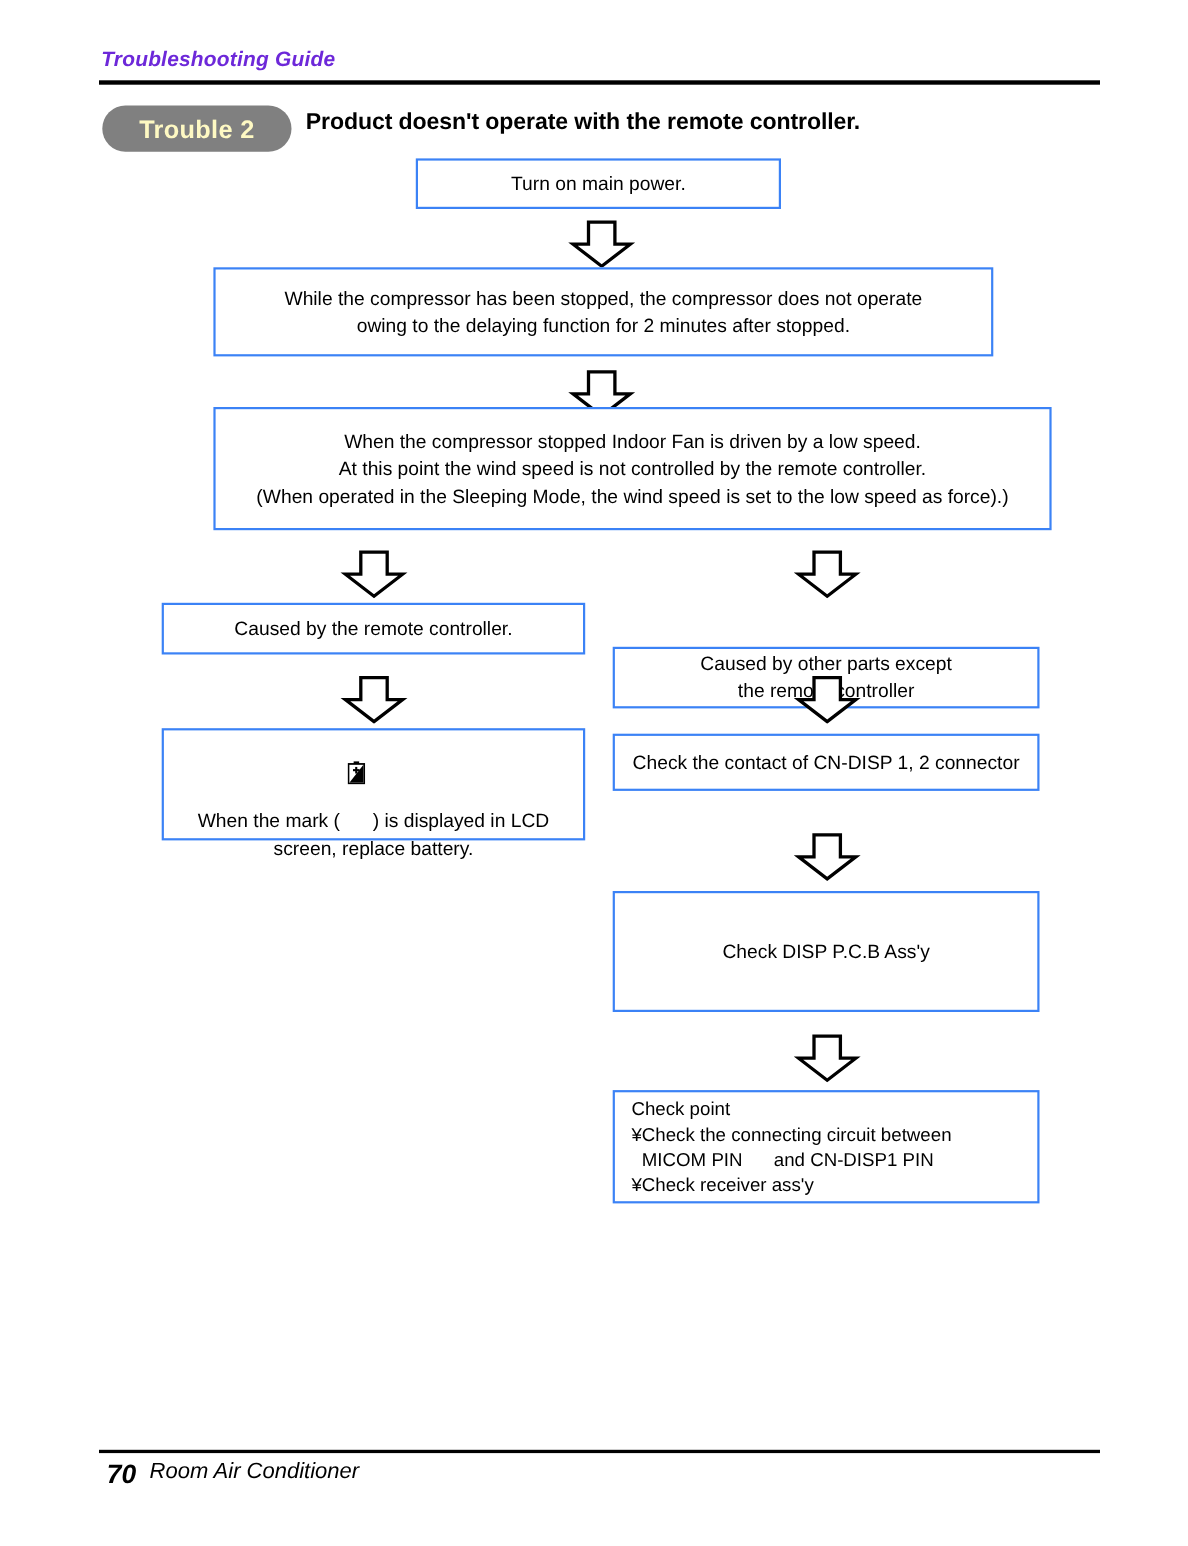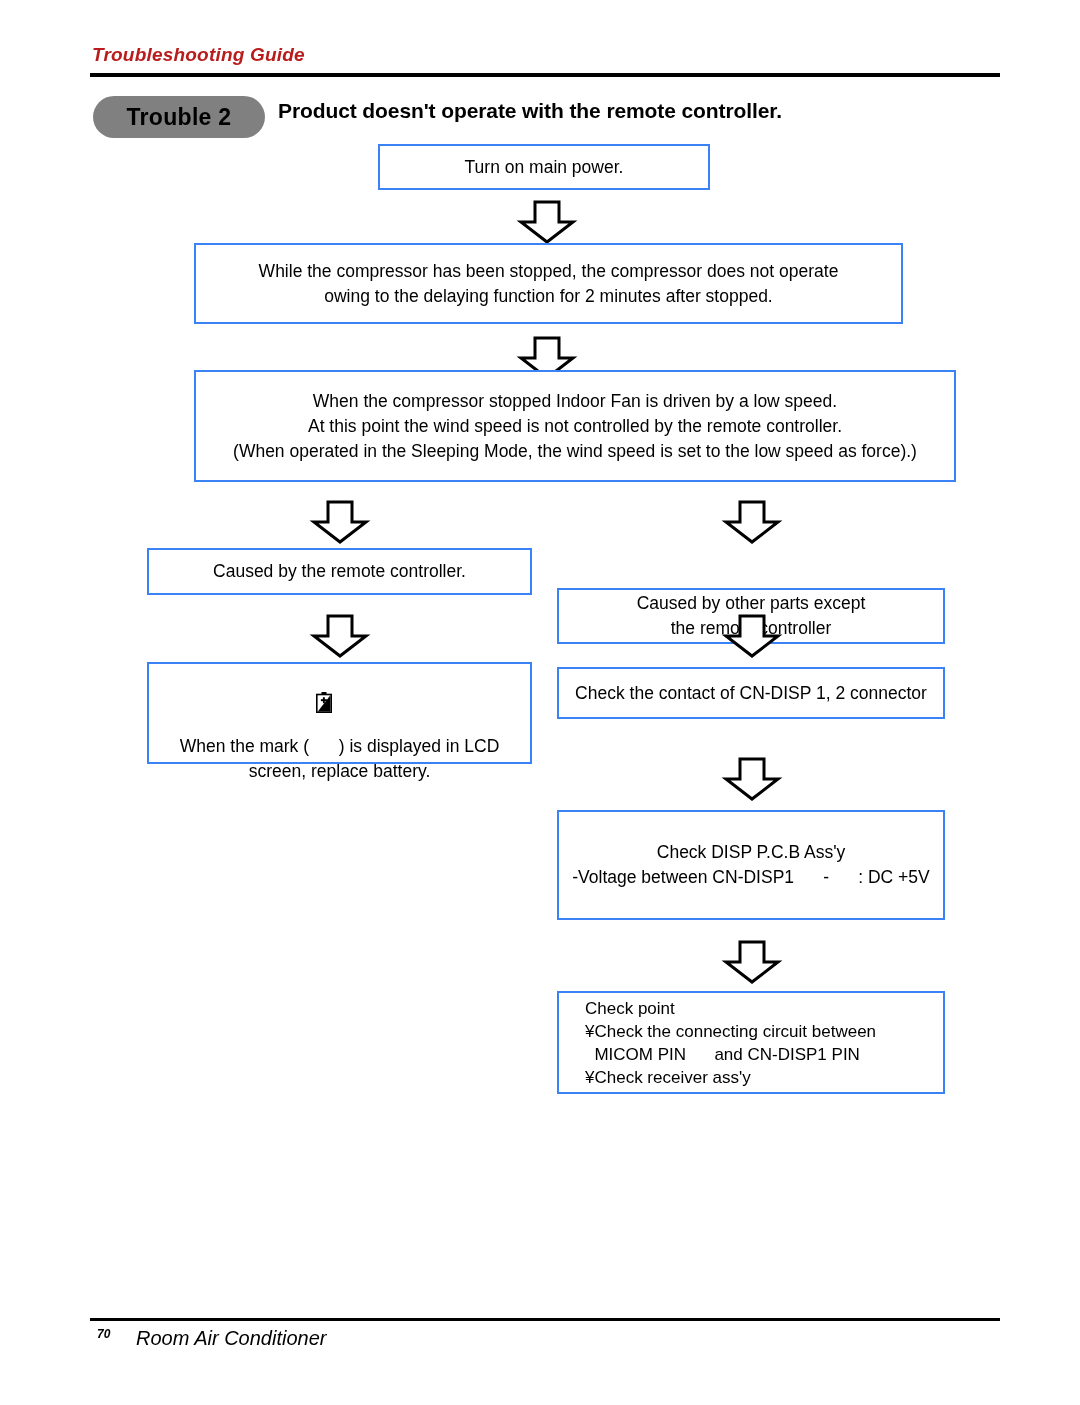--- a/index.html
+++ b/index.html
@@ -19,42 +19,42 @@
 
   
   #header-label {
     position: absolute;
     left: 92px;
     top: 44px;
     font-size: 19px;
     font-style: italic;
     font-weight: bold;
     letter-spacing: 0.2px;
-    color: #b91c1c;
+    color: #6d28d9;
     white-space: nowrap;
   }
   #header-rule {
     position: absolute;
     left: 90px;
     top: 73px;
     width: 910px;
     height: 4px;
     background: #000;
   }
 
   
   #trouble-badge {
     position: absolute;
     left: 93px;
     top: 96px;
     width: 172px;
     height: 42px;
     background: #808080;
     border-radius: 21px;
-    color: #000000;
+    color: #fef9c3;
     font-size: 23px;
     font-weight: bold;
     display: flex;
     align-items: center;
     justify-content: center;
     letter-spacing: 0.3px;
   }
   #page-title {
     position: absolute;
     left: 278px;
@@ -76,21 +76,21 @@
     align-items: center;
     justify-content: center;
     font-size: 17.5px;
     line-height: 25px;
     text-align: center;
     padding: 4px 8px;
   }
   .flow-box.left-align {
     align-items: flex-start;
     text-align: left;
-    padding-left: 26px;
+    padding-left: 15px;
   }
   .flow-box .line {
     white-space: pre;
   }
 
   
   #box-power        { left: 378px; top: 144px; width: 332px; height: 46px; }
   #box-compressor   { left: 194px; top: 243px; width: 709px; height: 81px; }
   #box-fan          { left: 194px; top: 370px; width: 762px; height: 112px; }
   #box-cause-remote { left: 147px; top: 548px; width: 385px; height: 47px; }
@@ -135,21 +135,21 @@
     left: 90px;
     top: 1318px;
     width: 910px;
     height: 3px;
     background: #000;
   }
   #footer-page {
     position: absolute;
     left: 97px;
     top: 1327px;
-    font-size: 12px;
+    font-size: 24px;
     font-weight: bold;
     font-style: italic;
   }
   #footer-text {
     position: absolute;
     left: 136px;
     top: 1327px;
     font-size: 20px;
     font-style: italic;
     white-space: nowrap;
@@ -242,21 +242,20 @@
 </div>
 
 <div class="arrow" id="arrow-7">
   <svg viewBox="0 0 62 44" xmlns="http://www.w3.org/2000/svg">
     <polygon points="19,2 43,2 43,22 57,22 31,42 5,22 19,22" fill="#ffffff" stroke="#000000" stroke-width="3" stroke-linejoin="miter"></polygon>
   </svg>
 </div>
 
 <div class="flow-box" id="box-disp-pcb">
   <span class="line">Check DISP P.C.B Ass'y</span>
-  <span class="line">-Voltage between CN-DISP1      -      : DC +5V</span>
 </div>
 
 <div class="arrow" id="arrow-8">
   <svg viewBox="0 0 62 44" xmlns="http://www.w3.org/2000/svg">
     <polygon points="19,2 43,2 43,22 57,22 31,42 5,22 19,22" fill="#ffffff" stroke="#000000" stroke-width="3" stroke-linejoin="miter"></polygon>
   </svg>
 </div>
 
 <div class="flow-box left-align" id="box-checkpoint">
   <span class="line">Check point</span>

